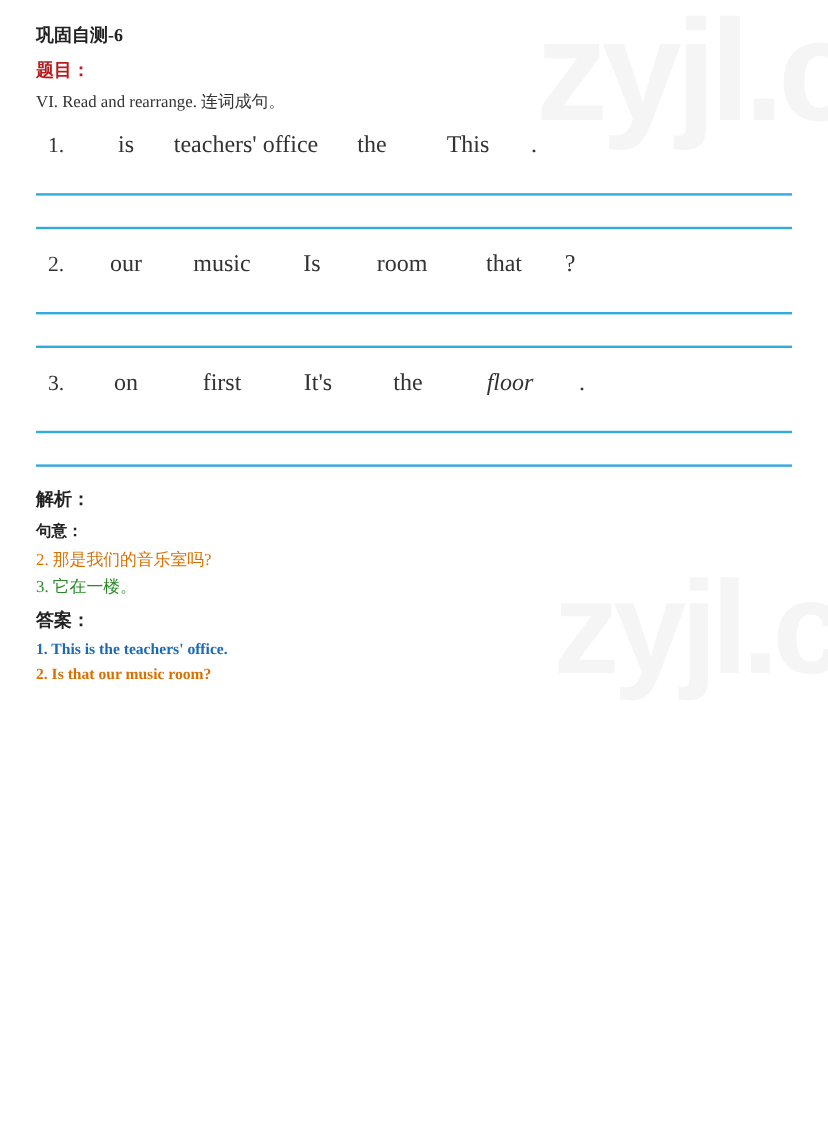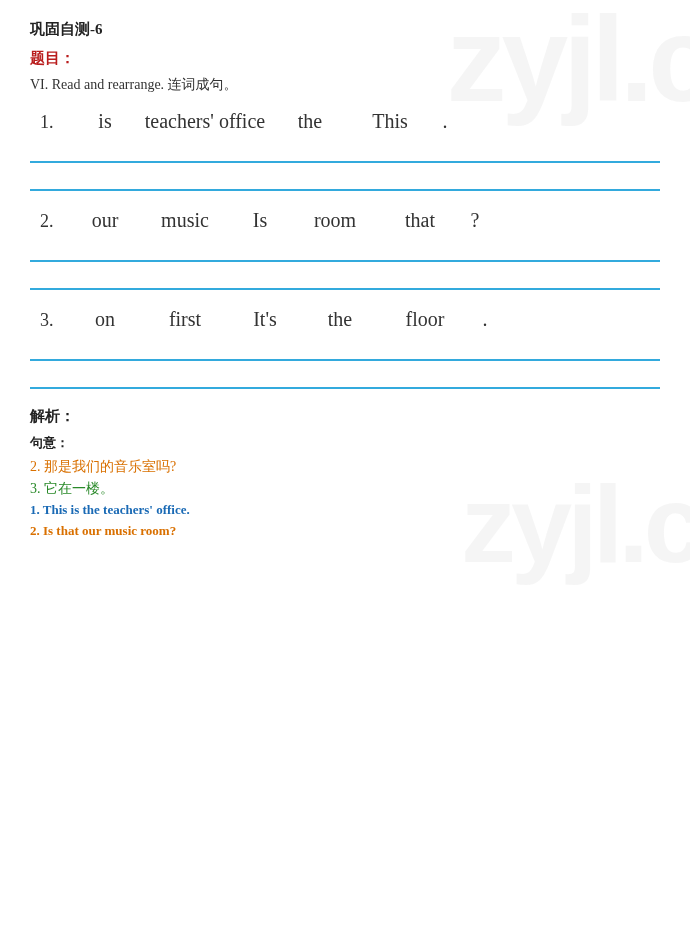--- a/index.html
+++ b/index.html
@@ -203,33 +203,34 @@
     </div>
   </div>
 
   <div class="exercise-block">
     <div class="word-row">
       <span class="num">3.</span>
       <span class="word" style="min-width:70px;">on</span>
       <span class="word" style="min-width:90px;">first</span>
       <span class="word" style="min-width:70px;">It's</span>
       <span class="word" style="min-width:80px;">the</span>
-      <span class="word" style="min-width:90px;">floor</span>
+      <span class="word" style="min-width:90px;font-style:italic;">floor</span>
       <span class="word" style="min-width:30px;">.</span>
     </div>
     <div class="answer-lines">
       <div class="answer-line"></div>
       <div class="answer-line"></div>
     </div>
   </div>
 
   <div class="analysis-section">
     <div class="analysis-title">解析：</div>
     <div class="meaning-title">句意：</div>
 
     <div class="meaning-item orange">2. 那是我们的音乐室吗?</div>
     <div class="meaning-item green">3. 它在一楼。</div>
 
+    <div class="answer-title">答案：</div>
 
     <div class="answer-item blue">1. This is the teachers' office.</div>
     <div class="answer-item orange">2. Is that our music room?</div>
   </div>
 </div>
 
 </body></html>

